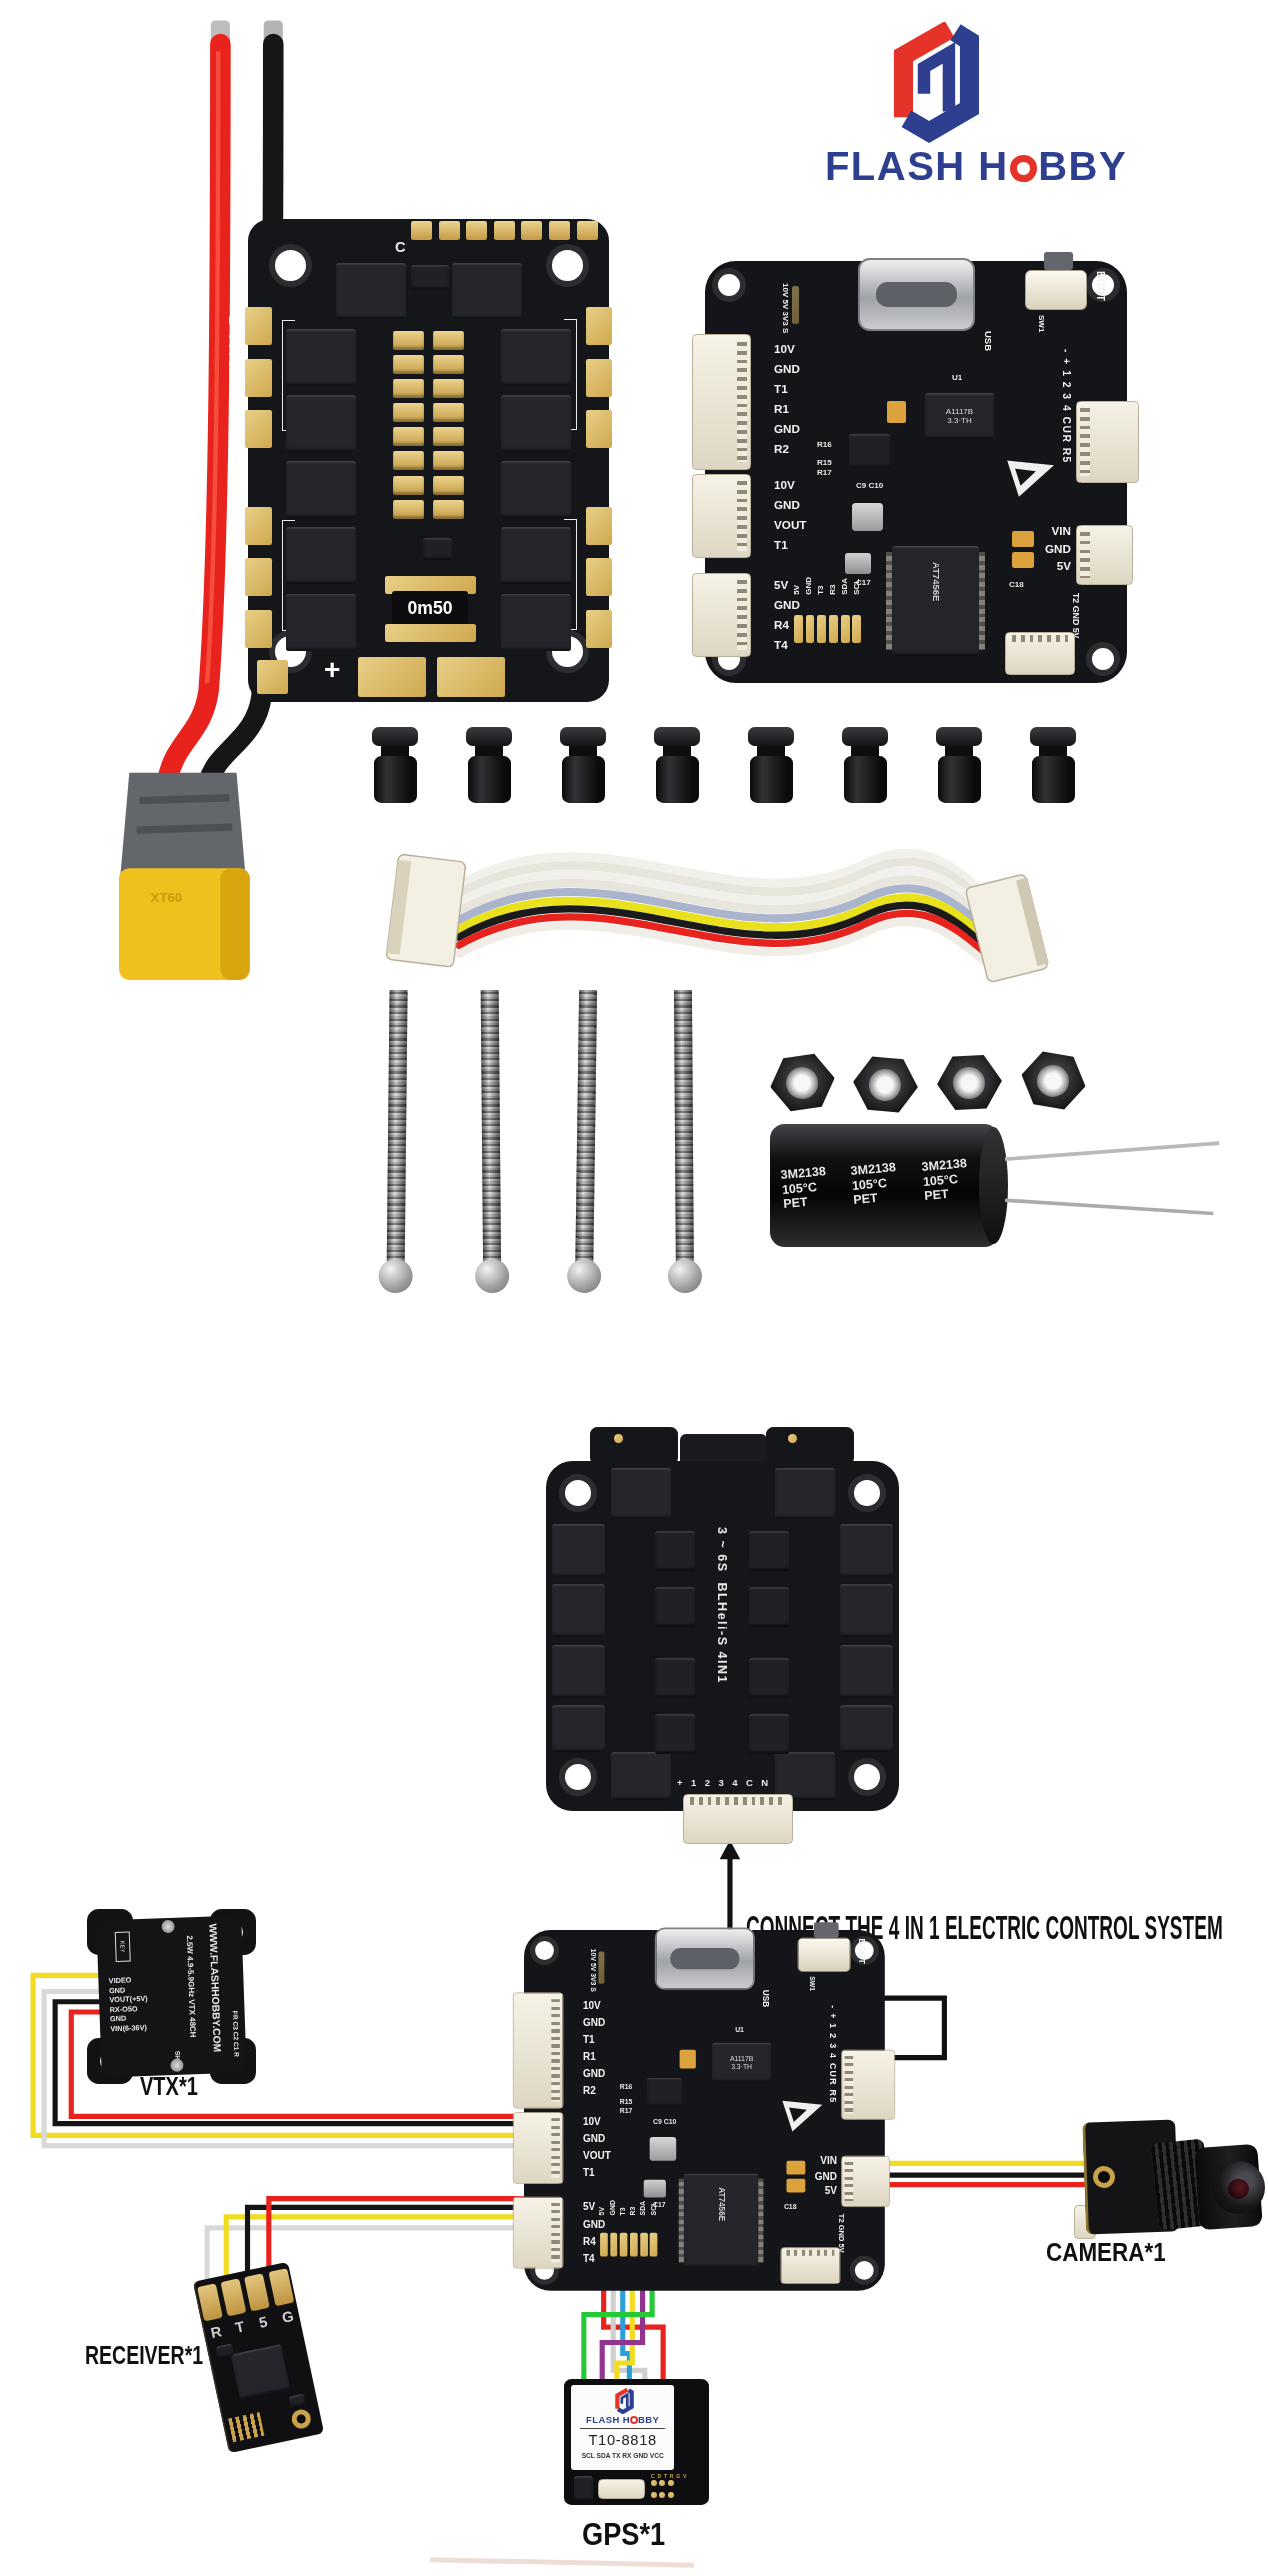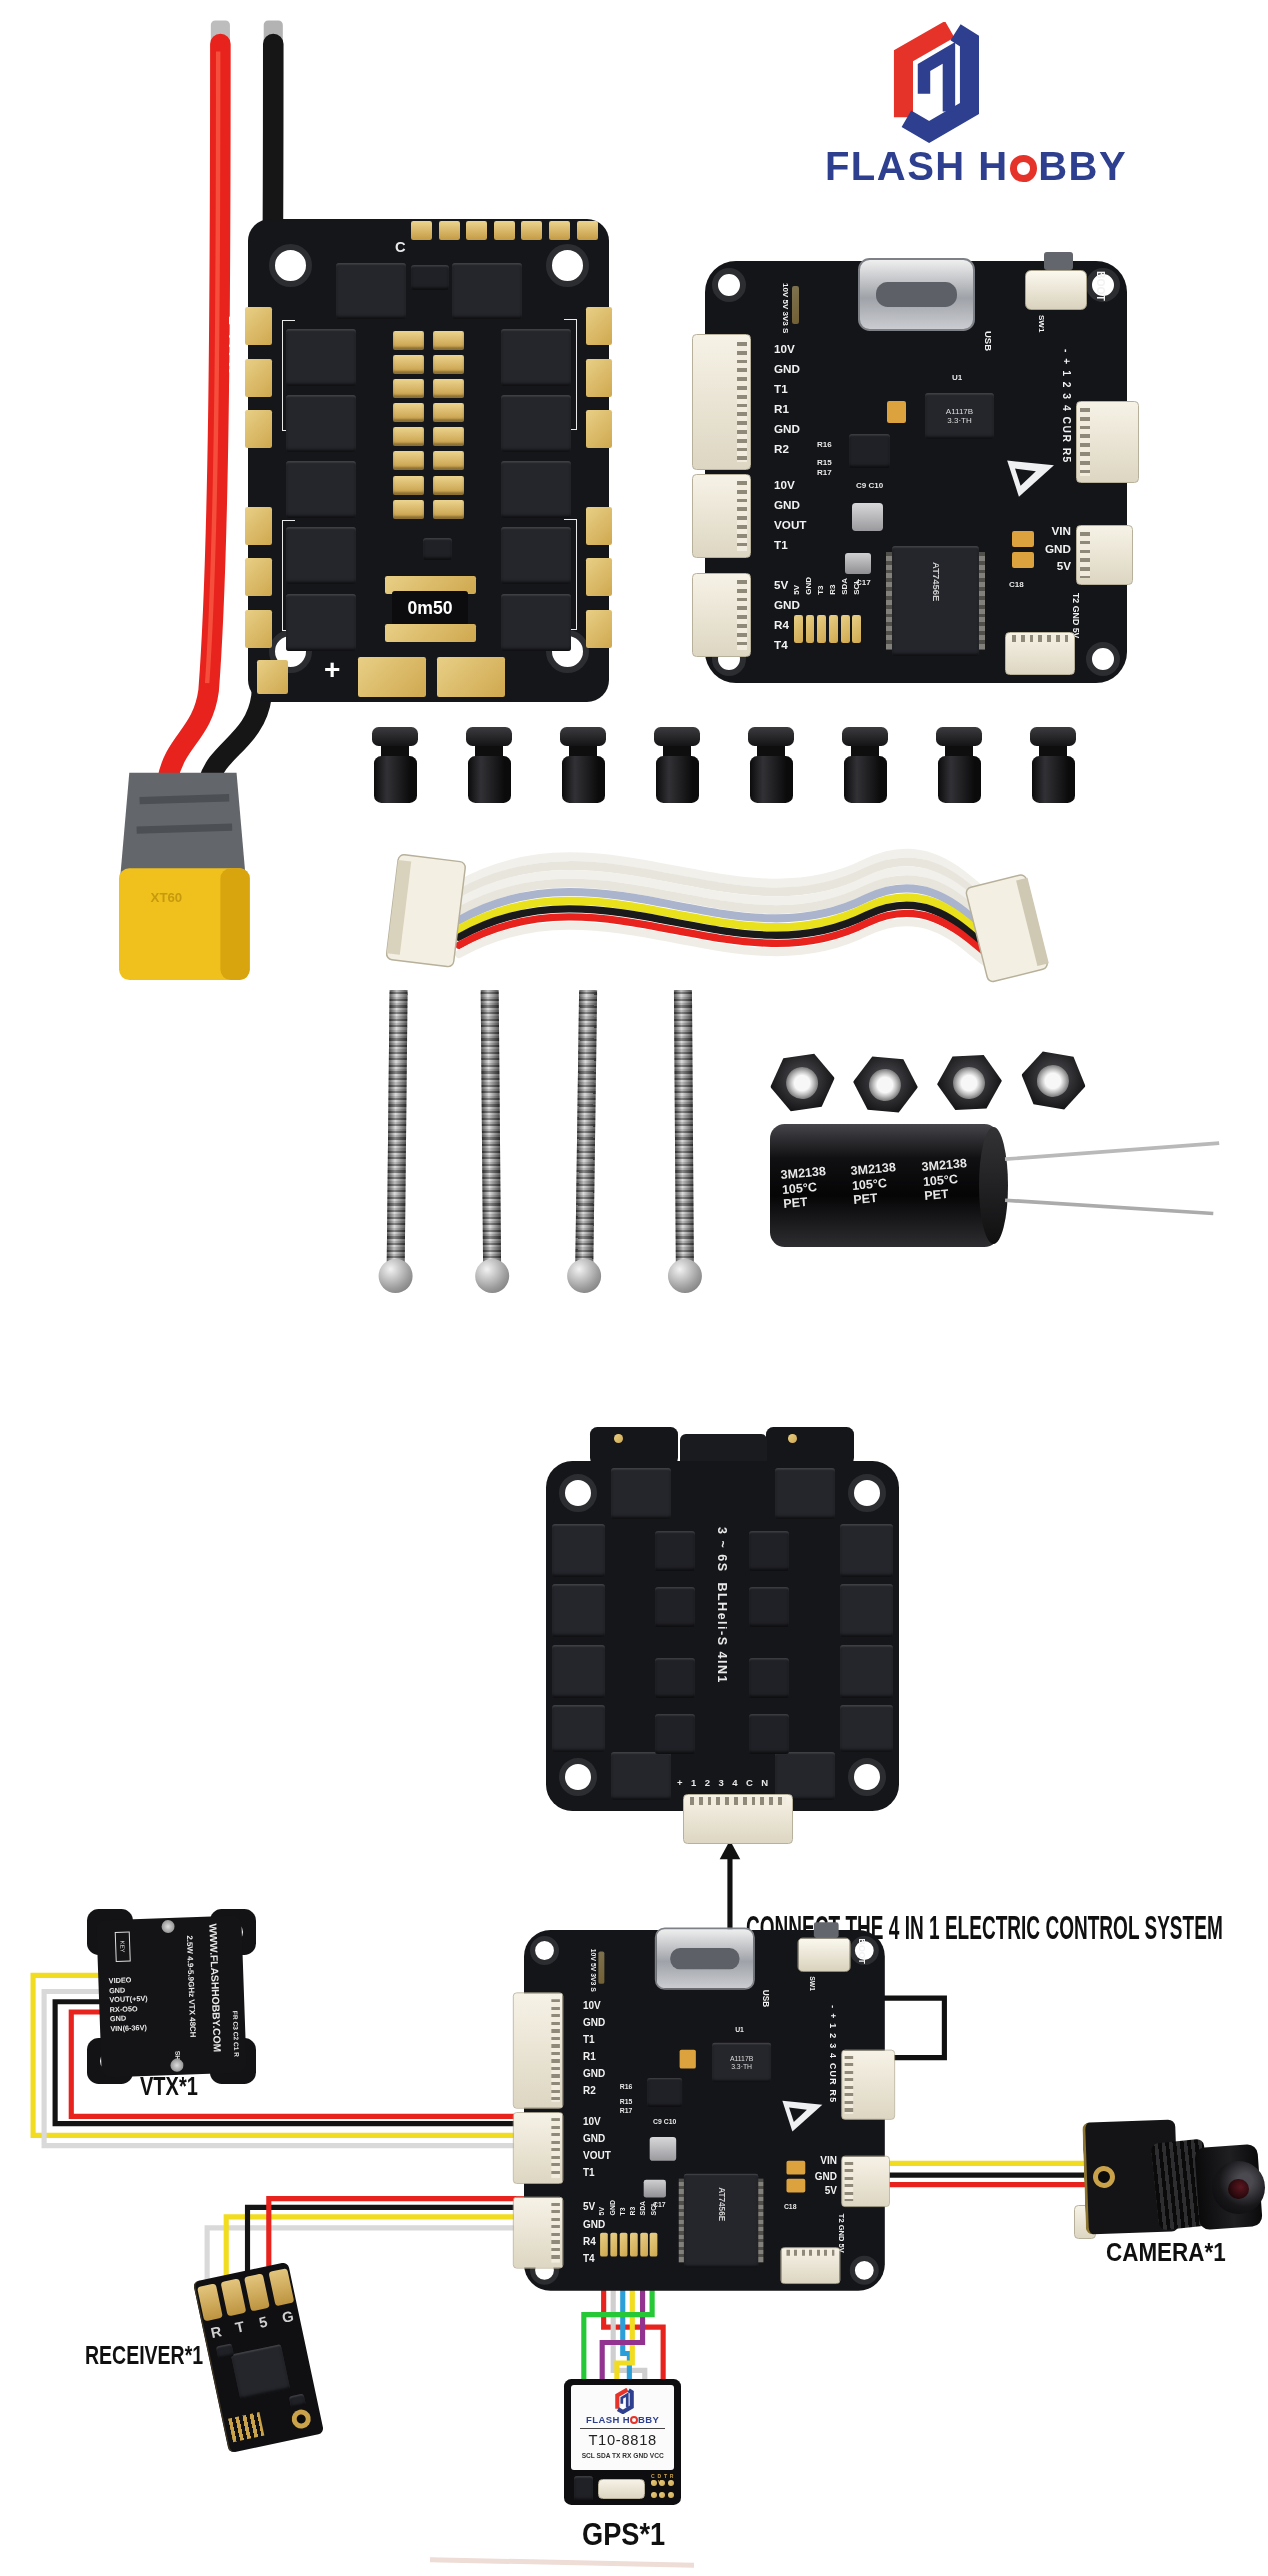--- a/index.html
+++ b/index.html
@@ -74,21 +74,21 @@
   .cap-bank i{background:linear-gradient(180deg,#ecd48e,#c49b45);border-radius:2.2px;box-shadow:inset 0 -2.9px 2.2px rgba(0,0,0,.3);}
   
   .mod-label{font-size:25px;}
   .ear{position:absolute;width:46px;height:46px;background:#131315;border-radius:11.7px;}
   .ear i{position:absolute;left:12.5px;top:12.5px;width:20.6px;height:20.6px;border-radius:50%;background:#fff;}
   .vtx-body{position:absolute;left:11.7px;top:8.8px;width:145px;height:157px;background:#141416;border-radius:8.8px;transform:rotate(-2deg);}
   .rx-board{position:absolute;width:97px;height:175px;background:#101013;border-radius:5.9px;transform:rotate(-12deg);
      box-shadow:inset 1.5px 0 0 #3a3222;}
   .rx-pad{position:absolute;top:5.9px;width:19px;height:35px;border-radius:3.7px;background:linear-gradient(180deg,#e3c57d,#bd9440);}
   .rx-letter{position:absolute;top:46px;color:#cfcfcf;font-weight:bold;font-size:14.7px;width:19px;text-align:center;}
-  .gps-box{position:absolute;background:#0e0e10;border-radius:7.3px;}
+  .gps-box{position:absolute;background:#0e0e10;border-radius:7.3px;padding-left:28px;}
   .gps-label{position:absolute;background:#fbfbfb;border-radius:2.9px;text-align:center;}
   .knurl{position:absolute;background:repeating-linear-gradient(90deg,#0a0a0a 0 3.7px,#2e2e30 3.7px 7.3px);border-radius:7.3px;}
   .shadow-sliver{position:absolute;background:#eedcd6;transform:rotate(1.2deg);}
 </style>
 </head>
 <body>
 
 <div class="page">
 
   <div class="abs" style="left:880px;top:22px;">
@@ -627,21 +627,21 @@
     <div class="abs" style="left:16px;top:5.9px;width:90px;height:112px;background:#141416;border-left:3.7px solid #8a7430;
          border-radius:7.3px;transform:rotate(-2deg);">
       <div class="abs" style="left:5.9px;top:44px;width:22px;height:22px;border-radius:50%;border:5.1px solid #caa24a;box-sizing:border-box;background:#0b0b0b;"></div>
     </div>
     <div class="knurl" style="left:87px;top:26.4px;width:53px;height:87px;transform:rotate(-6deg);"></div>
     <div class="abs" style="left:129px;top:31px;width:63px;height:82px;border-radius:10.3px;background:linear-gradient(90deg,#0a0a0b,#1f1f22 55%,#0a0a0b);transform:rotate(-4deg);"></div>
     <div class="abs" style="left:144px;top:46px;width:53px;height:53px;border-radius:50%;background:radial-gradient(circle at 62% 38%,#4a4a50 0 16%,#17171a 55%,#060607);">
       <div class="abs" style="left:16px;top:17.6px;width:20.6px;height:20.6px;border-radius:50%;background:radial-gradient(circle at 60% 40%,#5c1620,#20070a 70%);"></div>
     </div>
   </div>
-  <div class="abs" style="left:1106px;top:2237px;z-index:2;">
+  <div class="abs" style="left:1046px;top:2237px;z-index:2;">
     <span class="headline" style="font-size:26.4px;transform:scaleX(.85);">CAMERA*1</span></div>
 
   <div class="abs" style="left:558px;top:2376px;width:132px;height:134px;z-index:2;">
     <div class="gps-box" style="left:5.9px;top:2.9px;width:117px;height:126px;">
       <div class="gps-label" style="left:7.3px;top:5.9px;width:103px;height:85px;">
         <div style="display:flex;justify-content:center;margin-top:2.9px;">
           <svg width="22" height="26.4" viewBox="0 0 135 165">
             <path d="M95,10 L32,46 L32,130" stroke="#e63329" stroke-width="26" fill="none"></path>
             <path d="M103,14 L122,26 L122,118 L67,150 L36,132" stroke="#2d3f8e" stroke-width="26" fill="none"></path>
             <path d="M60,98 L60,62 L94,42 L94,122" stroke="#2d3f8e" stroke-width="17" fill="none"></path>

